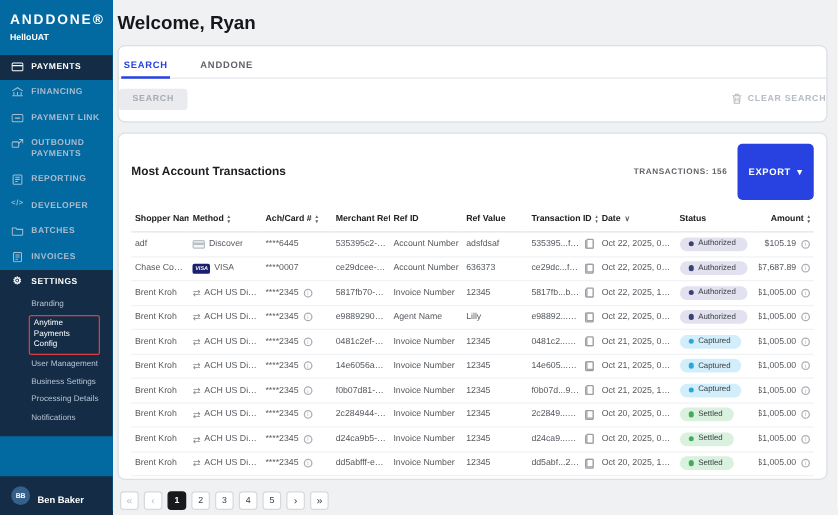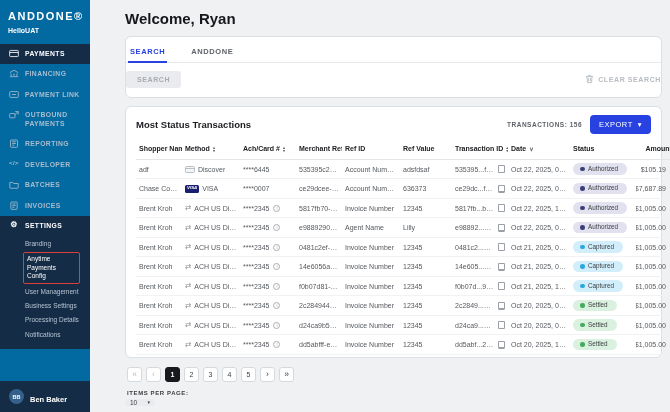--- a/index.html
+++ b/index.html
@@ -18,21 +18,21 @@
   .code-glyph{font-size:6px;font-weight:bold}
   .gear-glyph{font-size:8px;line-height:8px}
   .settings-panel{background:#142c46;padding:0 0 7px}
   .sub-item{font-size:6.5px;color:#b6c4d2;padding:3px 6px 3px 25px;cursor:pointer;line-height:1.3}
   .sub-item.hl{color:#fff;border:1px solid #dd3c3c;border-radius:2px;margin:1px 10px 1px 23px;padding:2px 3px}
   .userbar{margin-top:auto;background:#142c46;display:flex;align-items:flex-end;gap:6px;padding:8px 9px;cursor:pointer}
   .avatar{width:15px;height:15px;border-radius:50%;background:#35608c;color:#fff;font-size:5.5px;font-weight:bold;display:flex;align-items:center;justify-content:center;flex:none}
   .uname{color:#fff;font-weight:bold;font-size:7.5px}
 
   
-  .main{margin-left:117px;height:412px;padding:8px 8px 0;display:flex;flex-direction:column}
+  .main{margin-left:86px;height:412px;padding:8px 8px 0;display:flex;flex-direction:column}
   h1{font-size:15px;color:#15171a;margin:2px 0 9px;font-weight:bold}
   .card{background:#fff;border:1px solid #dcdfe4;border-radius:6px}
 
   
   .search-card{padding:5px 0 9px;margin-bottom:8px}
   .tabs{display:flex;gap:22px;border-bottom:1px solid #e6e8eb;margin-bottom:8px;padding:0 2px}
   .tab{font-size:7.5px;font-weight:bold;letter-spacing:.6px;color:#5f6368;padding:5px 2px;cursor:pointer;border-bottom:2px solid transparent;margin-bottom:-1px}
   .tab.active{color:var(--accent);border-bottom-color:var(--accent)}
   .search-row{display:flex;align-items:center;gap:9px}
   .search-box{position:relative;width:255px}
@@ -41,21 +41,21 @@
   .mag{position:absolute;left:4px;top:3.5px}
   .btn-search{background:#e9ebee;color:#a7acb2;border:none;border-radius:3px;font-size:7px;font-weight:bold;letter-spacing:.6px;padding:5px 11px;cursor:default}
   .btn-clear{margin-left:auto;display:flex;align-items:center;gap:4px;color:#b7bcc2;font-size:7px;font-weight:bold;letter-spacing:.6px;cursor:default}
 
   
   .txn-card{padding:8px 10px 2px}
   .txn-head{display:flex;align-items:center}
   .txn-title{font-size:9.5px;font-weight:bold;color:#1b1d20}
   .txn-right{margin-left:auto;display:flex;align-items:center;gap:8px}
   .txn-count{font-size:6.5px;font-weight:bold;color:#5f6368;letter-spacing:.5px}
-  .btn-export{background:var(--accent);color:#fff;border:none;border-radius:4px;font-size:7.5px;font-weight:normal;letter-spacing:.5px;padding:5px 9px;display:flex;align-items:center;gap:5px;cursor:pointer}
+  .btn-export{background:var(--accent);color:#fff;border:none;border-radius:4px;font-size:7.5px;font-weight:bold;letter-spacing:.5px;padding:18px 9px;display:flex;align-items:center;gap:5px;cursor:pointer}
 
   table{width:100%;border-collapse:collapse;table-layout:fixed;margin-top:7px}
   th{font-size:7px;font-weight:bold;color:#202124;text-align:left;padding:4px 3px 6px;border-bottom:1px solid #e3e5e8;white-space:nowrap;overflow:hidden}
   td{font-size:7px;color:#55595e;padding:0 3px;height:19.5px;border-bottom:1px solid #f1f2f4;white-space:nowrap;overflow:hidden;text-overflow:ellipsis}
   th:nth-child(1){width:46px}th:nth-child(2){width:58px}th:nth-child(3){width:56px}
   th:nth-child(4){width:46px}th:nth-child(5){width:58px}th:nth-child(6){width:52px}
   th:nth-child(7){width:56px}th:nth-child(8){width:62px}th:nth-child(9){width:66px}
   th:nth-child(10){width:44px}
   .cellflex{display:flex;align-items:center;min-width:0}
   .cellflex.right{justify-content:flex-end}
@@ -197,21 +197,21 @@
         <span><svg width="9" height="10" viewBox="0 0 10 11" fill="none" stroke="#b7bcc2" stroke-width="1">
               <path d="M1 2.8h8M3.8 2.8V1.5h2.4v1.3M2.2 2.8l.5 6.7h4.6l.5-6.7M4 4.5v3.5M6 4.5v3.5"></path>
             </svg></span>
         <span>CLEAR SEARCH</span>
       </div>
     </div>
   </section>
 
   <section class="card txn-card">
     <div class="txn-head">
-      <div class="txn-title">Most Status Transactions</div>
+      <div class="txn-title">Most Account Transactions</div>
       <div class="txn-right">
         <span class="txn-count">TRANSACTIONS: 156</span>
         <button class="btn-export">
           <span>EXPORT</span>
           <span>▾</span>
         </button>
       </div>
     </div>
     <table>
       <thead>

